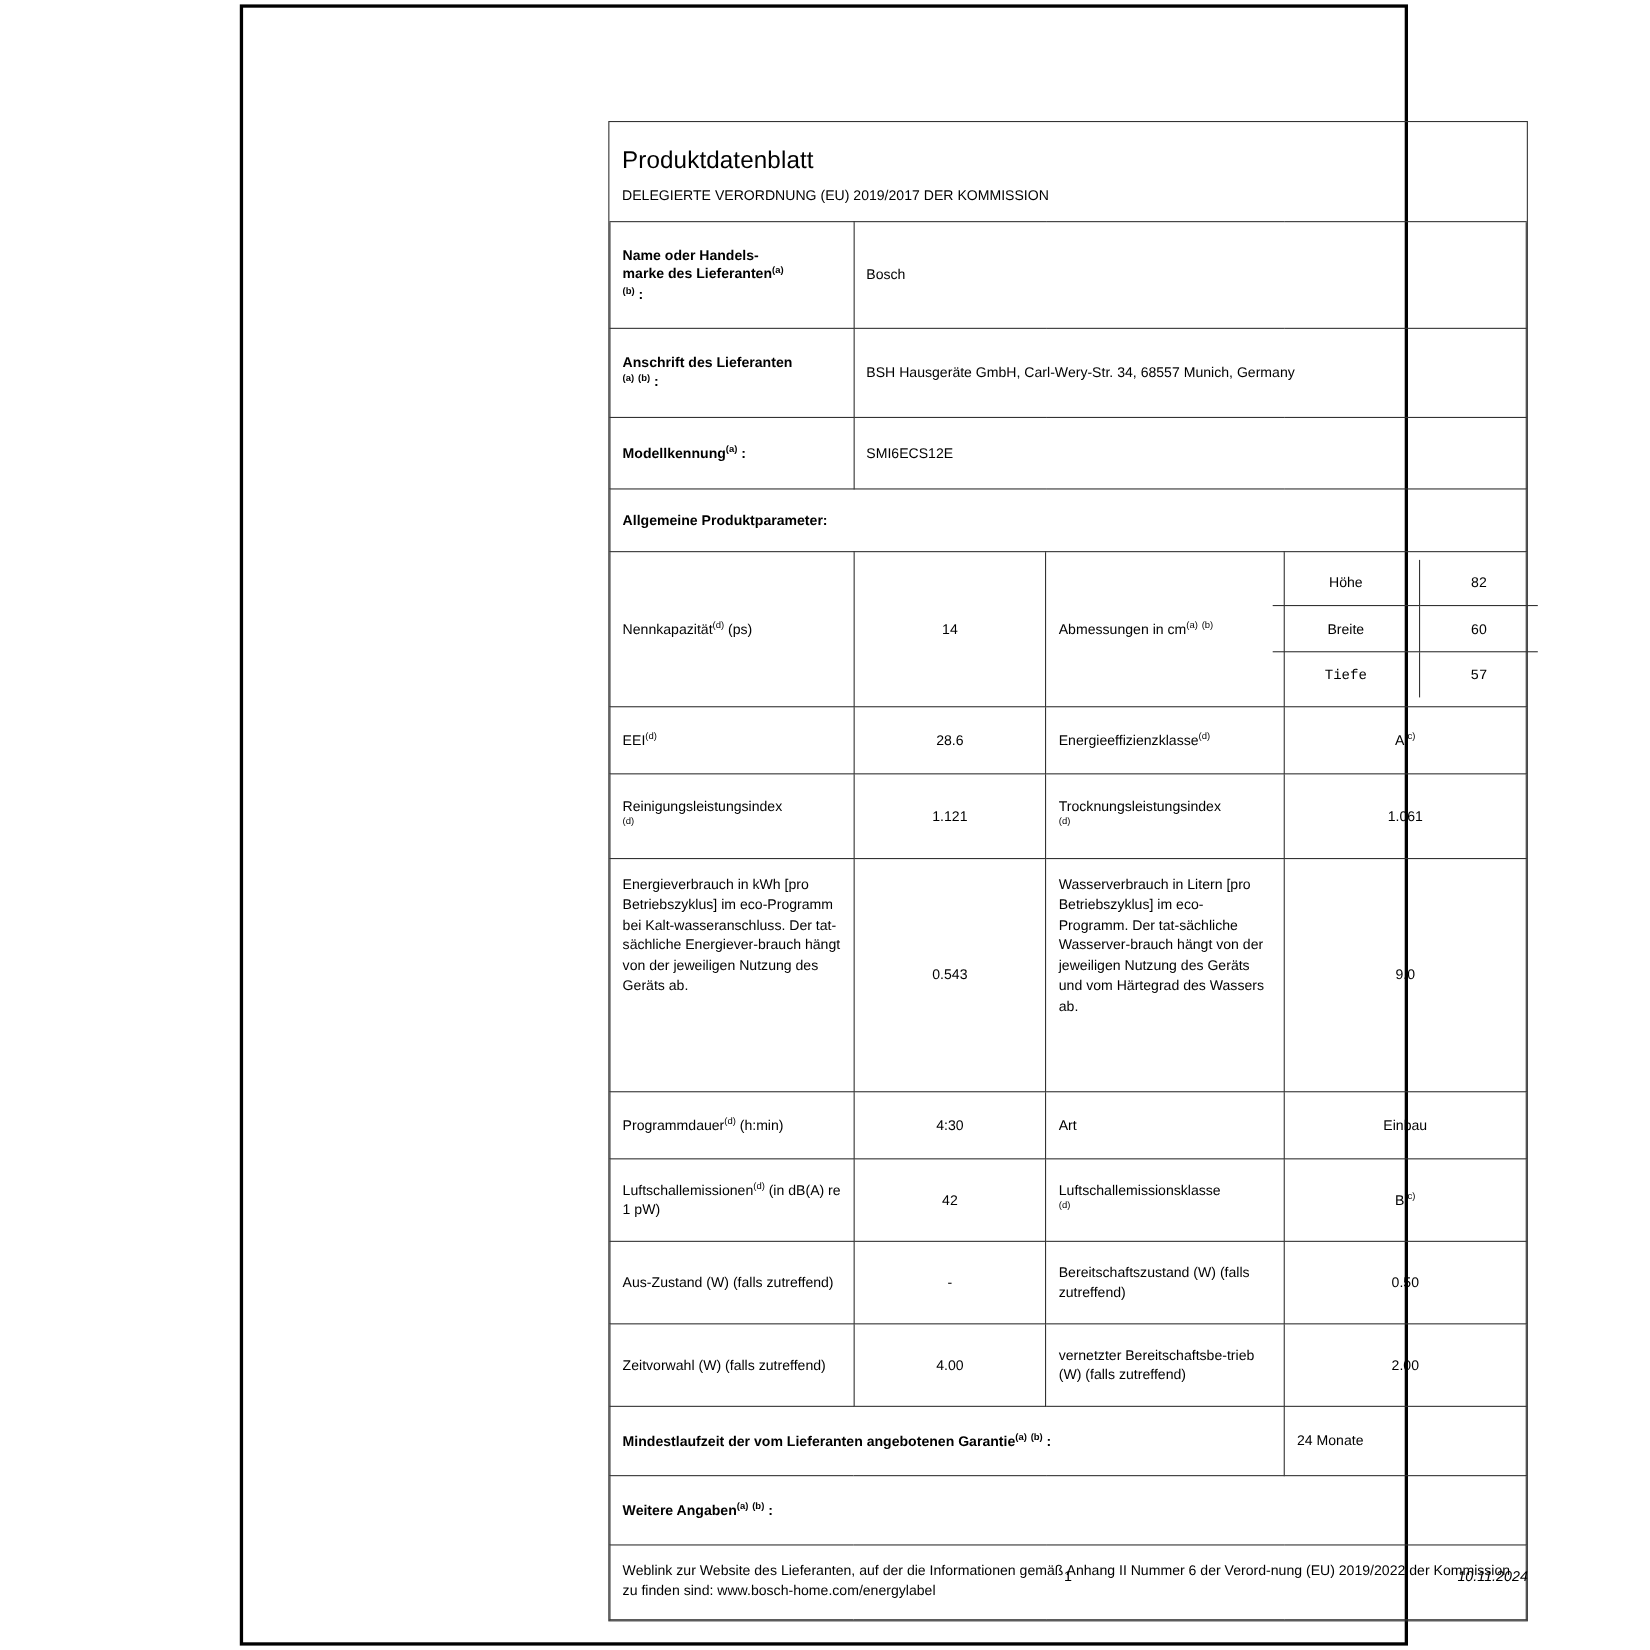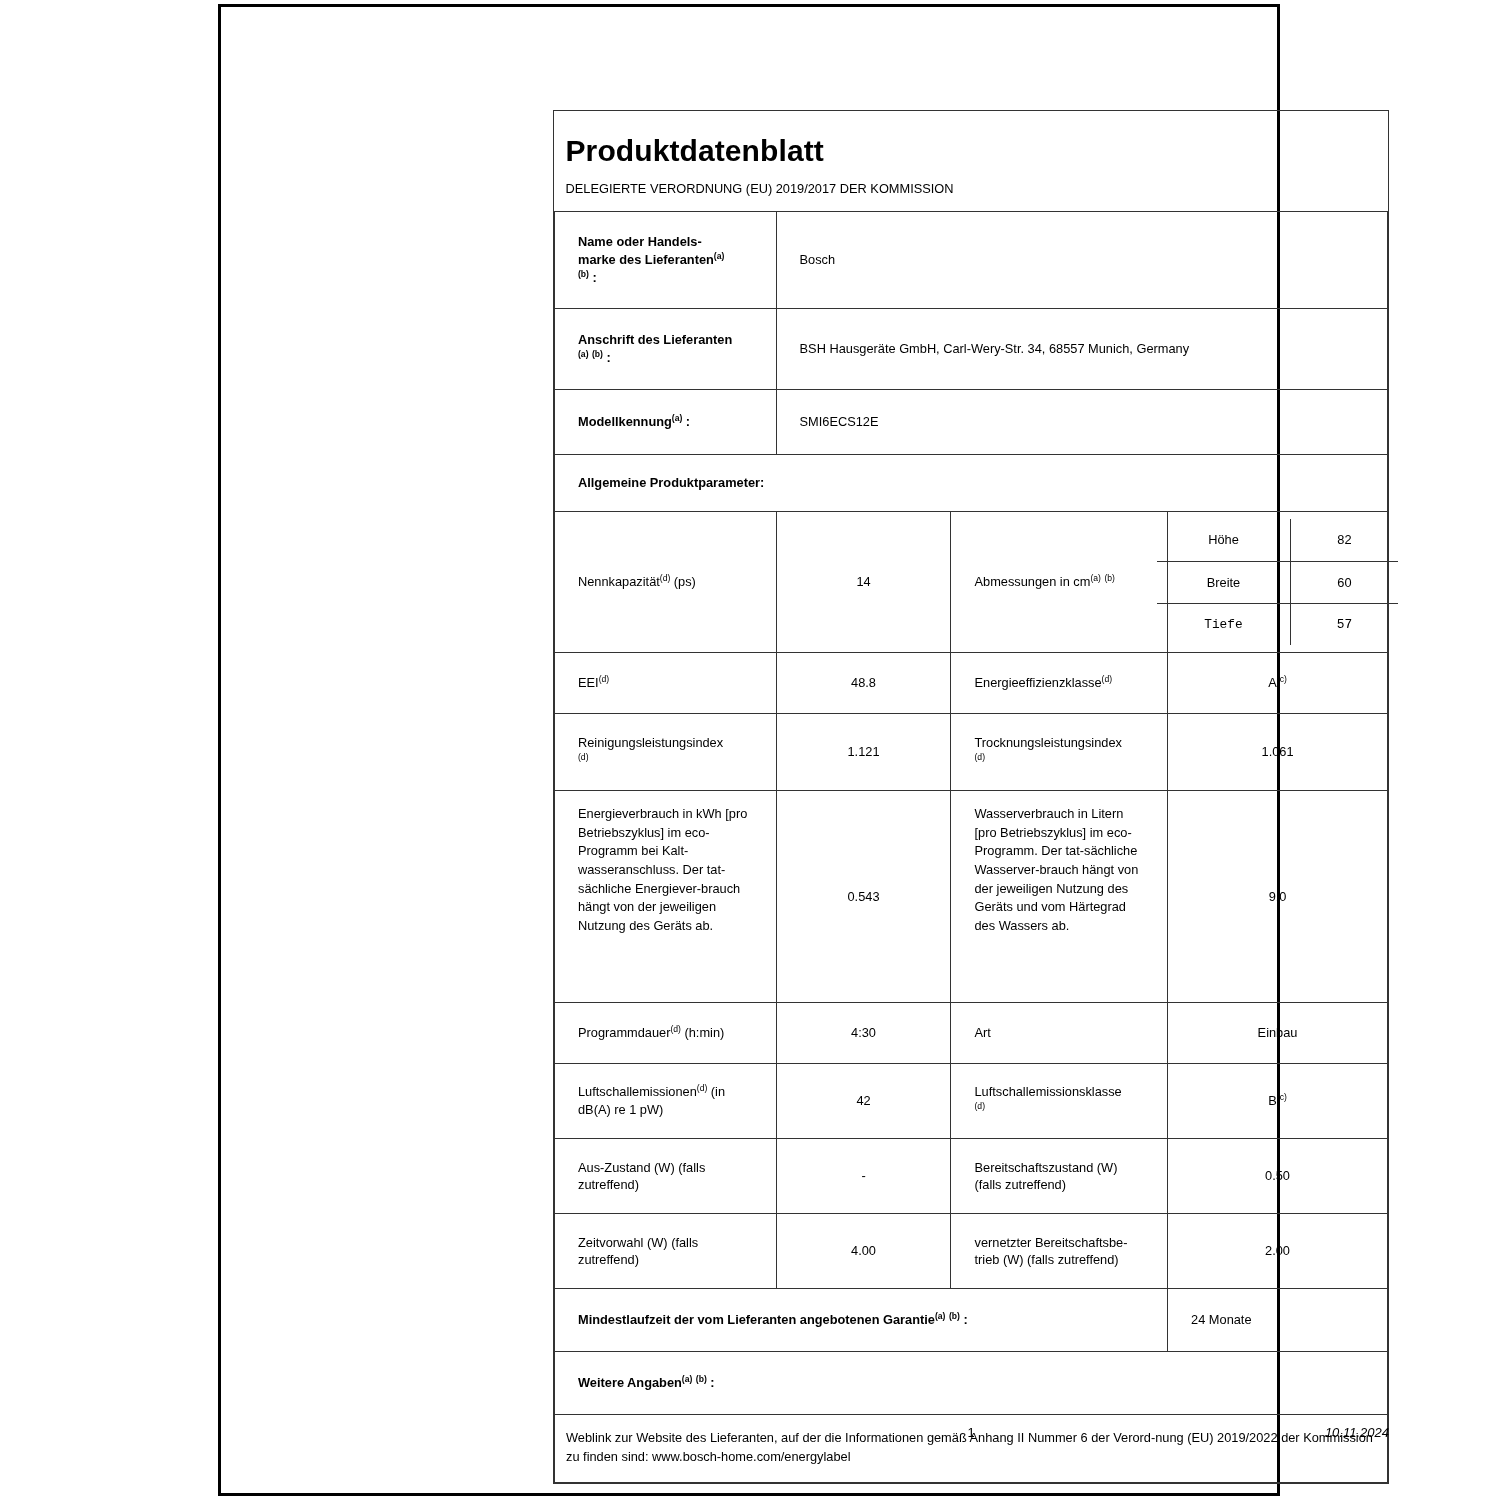--- a/index.html
+++ b/index.html
@@ -37,40 +37,40 @@
     border: 1.5px solid #333;
   }
 
   table.pdt {
     width: 100%;
     border-collapse: collapse;
     table-layout: fixed;
   }
   table.pdt td {
     border: 1.5px solid #333;
-    padding: 9px 23px;
+    padding: 9px 11px;
     vertical-align: middle;
     font-size: 12.5px;
     line-height: 1.35;
   }
   
   table.pdt {
     border: none;
   }
 
   .title-cell {
     border-top: none !important;
     border-left: none !important;
     border-right: none !important;
     border-bottom: none !important;
     padding: 20px 11px 4px 11px !important;
   }
   .title-text {
-    font-size: 30px;
-    font-weight: bold;
+    font-size: 22px;
+    font-weight: normal;
     letter-spacing: 0.1px;
   }
   .subtitle-cell {
     border-left: none !important;
     border-right: none !important;
     border-top: none !important;
     padding: 4px 11px 14px 11px !important;
     margin-top: 24px;
   }
   .subtitle-text {
@@ -251,21 +251,21 @@
           </tbody>
               </table>
         </td>
       </tr>
 
       <tr>
         <td style="height:42px">
           <span class="val">EEI</span><span class="sup-n">(d)</span>
         </td>
         <td class="center">
-          <span class="val">48.8</span>
+          <span class="val">28.6</span>
         </td>
         <td>
           <span class="val">Energieeffizienzklasse</span><span class="sup-n">(d)</span>
         </td>
         <td class="center" colspan="2">
           <span class="val">A</span><span class="sup-n">(c)</span>
         </td>
       </tr>
 
       <tr>

